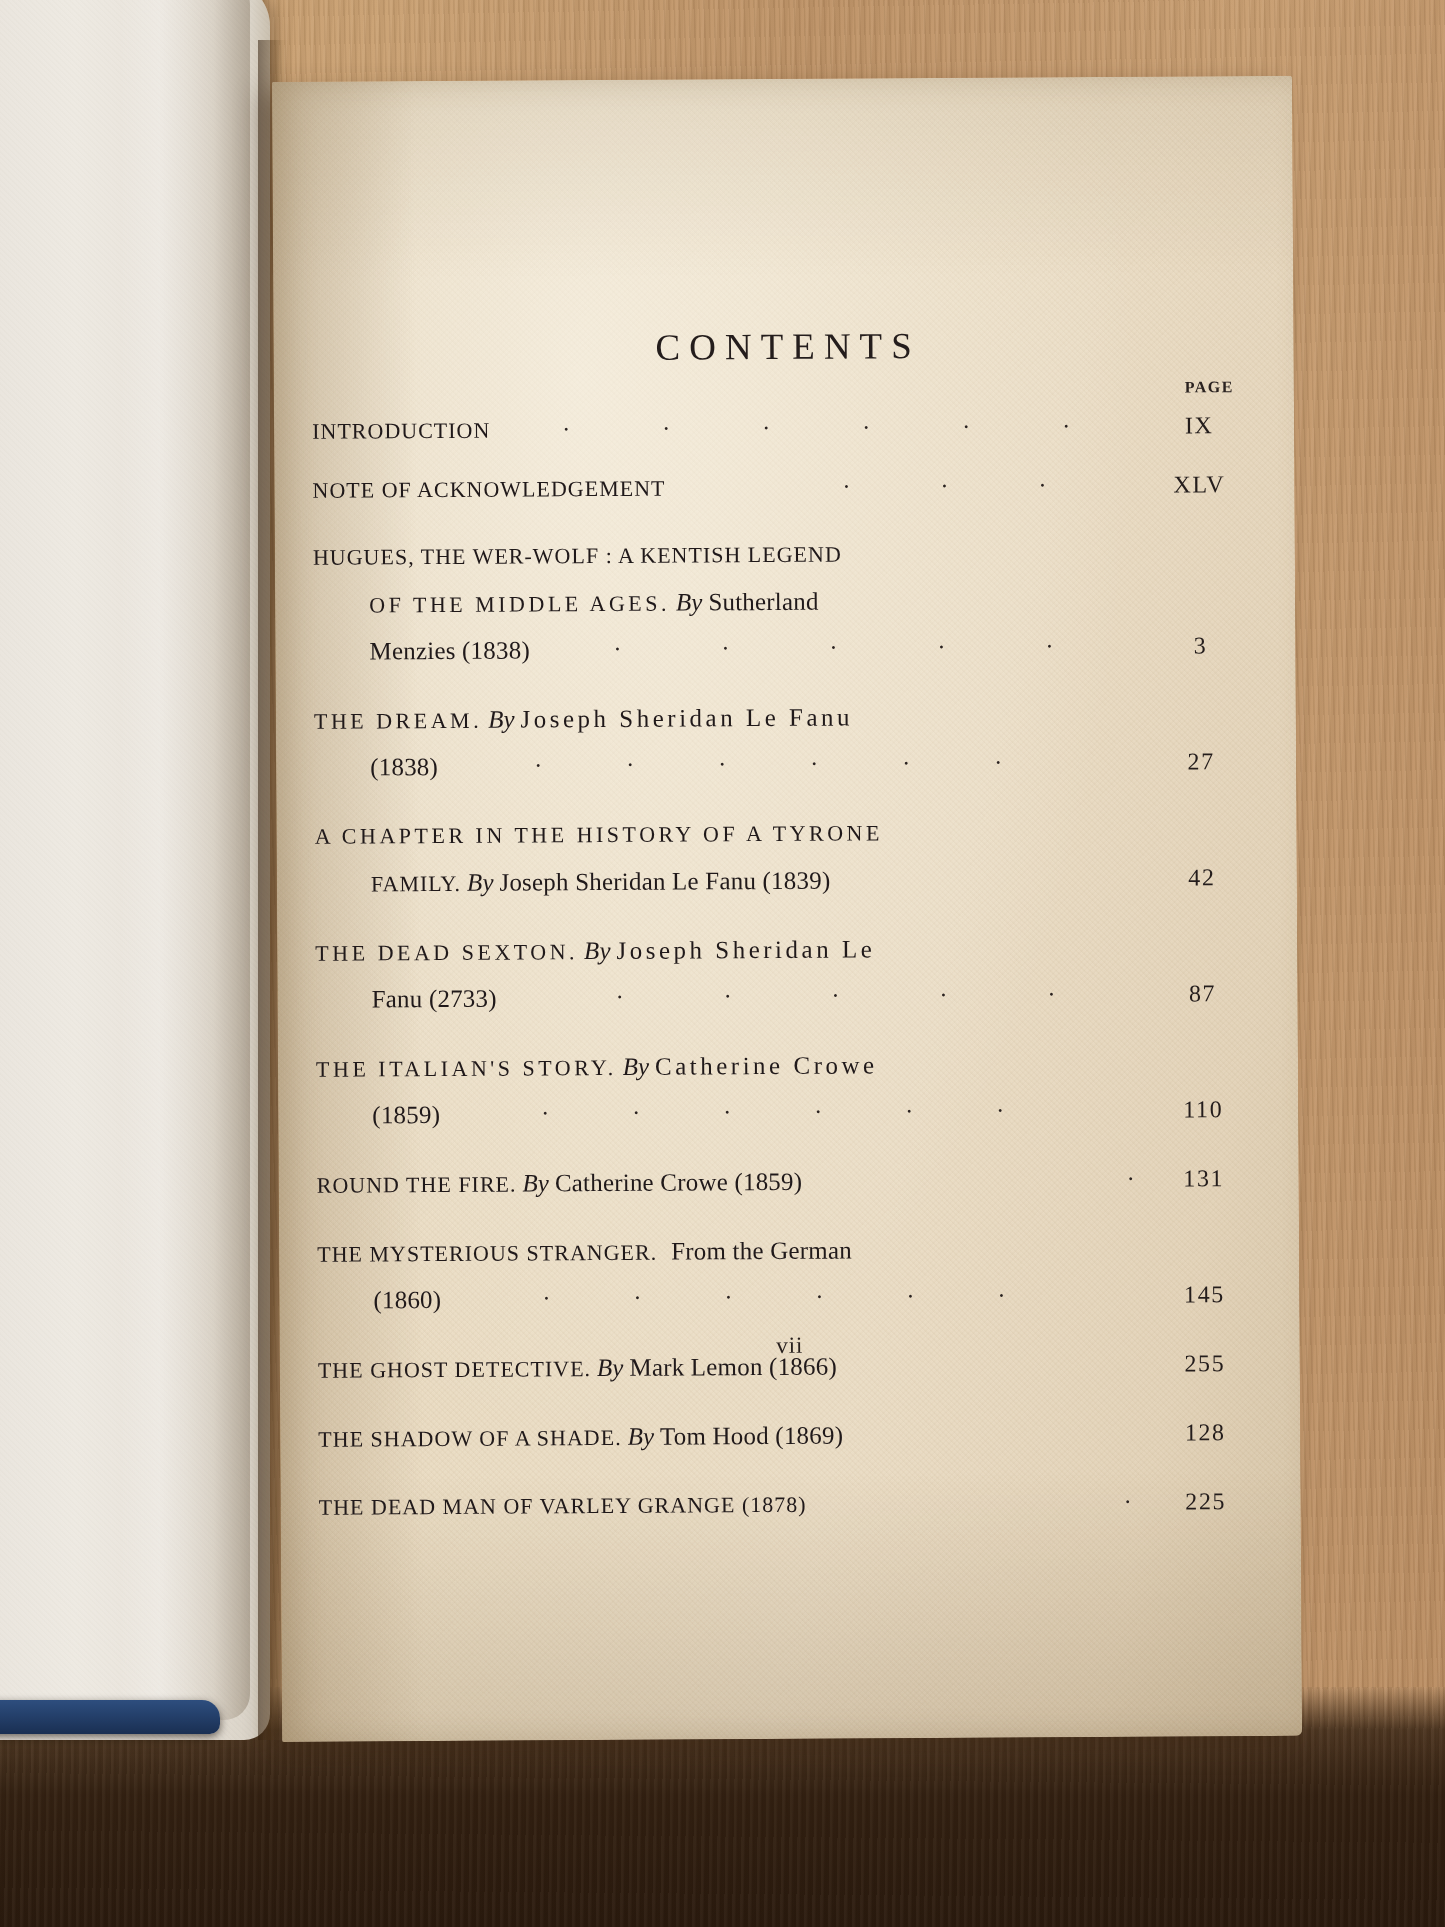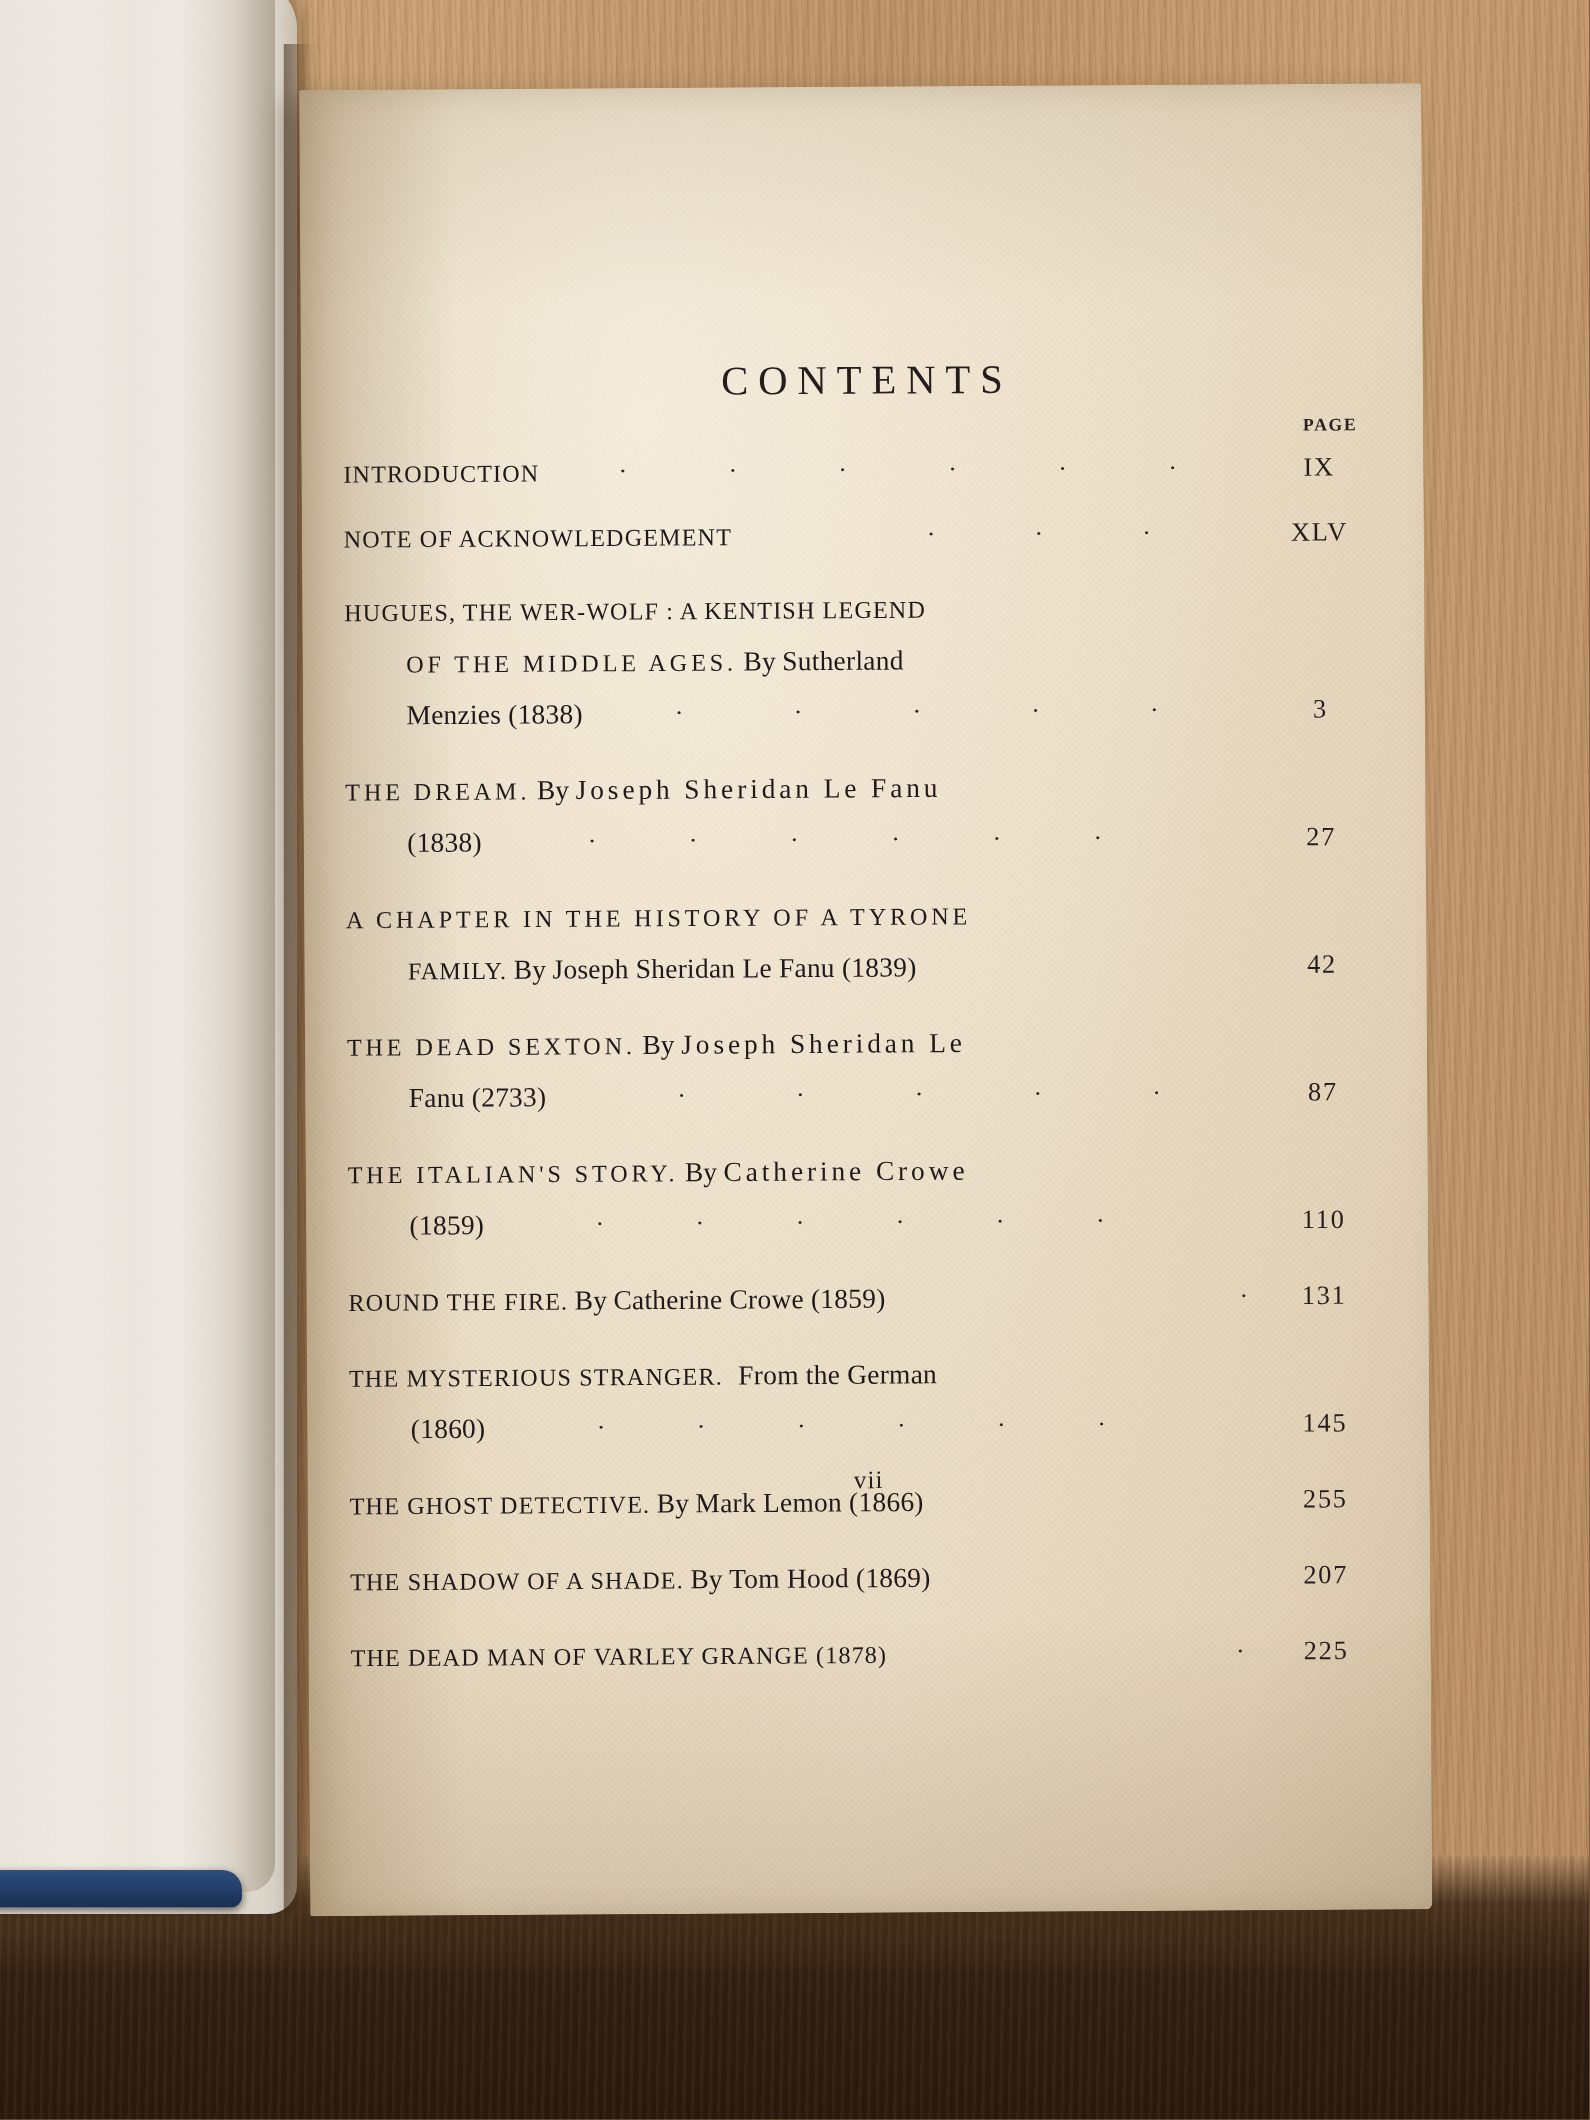--- a/index.html
+++ b/index.html
@@ -200,20 +200,21 @@
   .entry .line.indented {
     padding-left: 56px;
   }
   
   .sc {
     text-transform: uppercase;
     font-size: 22px;
     letter-spacing: 1.0px;
   }
   .byline {
+    font-style: italic;
     font-size: 25px;
     padding: 0 2px;
     margin-top: 28px;
   }
   .author {
     font-size: 25px;
     letter-spacing: 0.2px;
   }
   .wide {
     letter-spacing: 3.5px;
@@ -389,21 +390,21 @@
           <span class="author">Mark Lemon (1866)</span>
           <span class="pagenum">255</span>
         </span>
       </div>
 
       <div class="entry">
         <span class="line">
           <span class="sc">The Shadow of a Shade.</span>
           <span class="byline">By</span>
           <span class="author">Tom Hood (1869)</span>
-          <span class="pagenum">207</span>
+          <span class="pagenum">128</span>
         </span>
       </div>
 
       <div class="entry">
         <span class="line">
           <span class="sc">The Dead Man of Varley Grange (1878)</span>
           <span class="leader" style="left:805px; width:90px;">·</span>
           <span class="pagenum">225</span>
         </span>
       </div>

